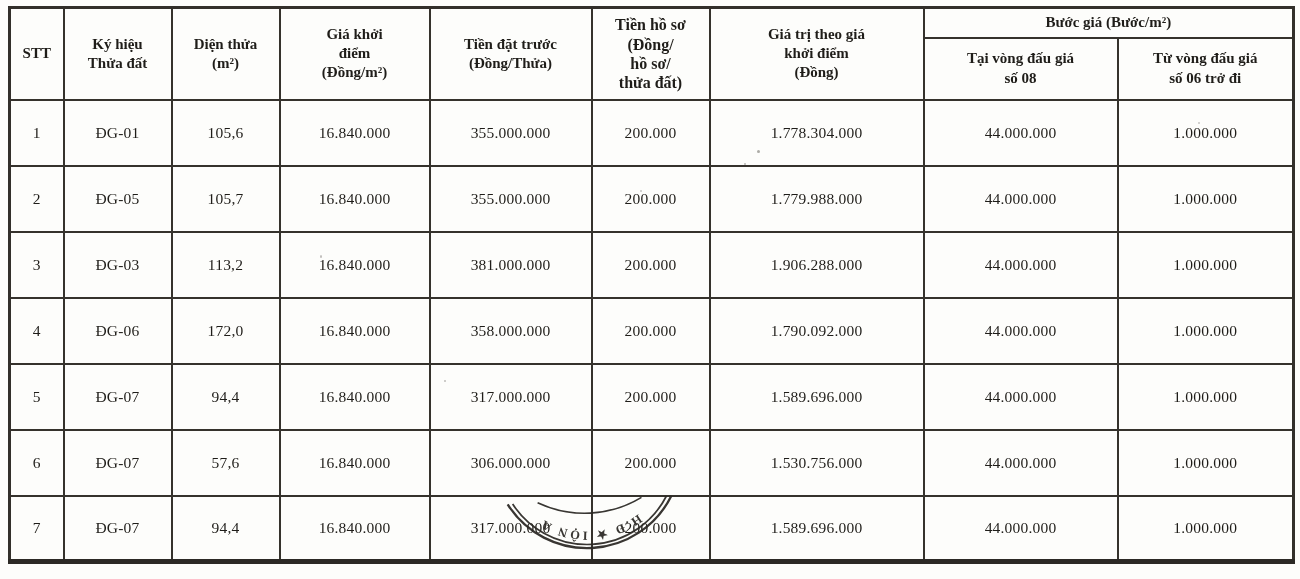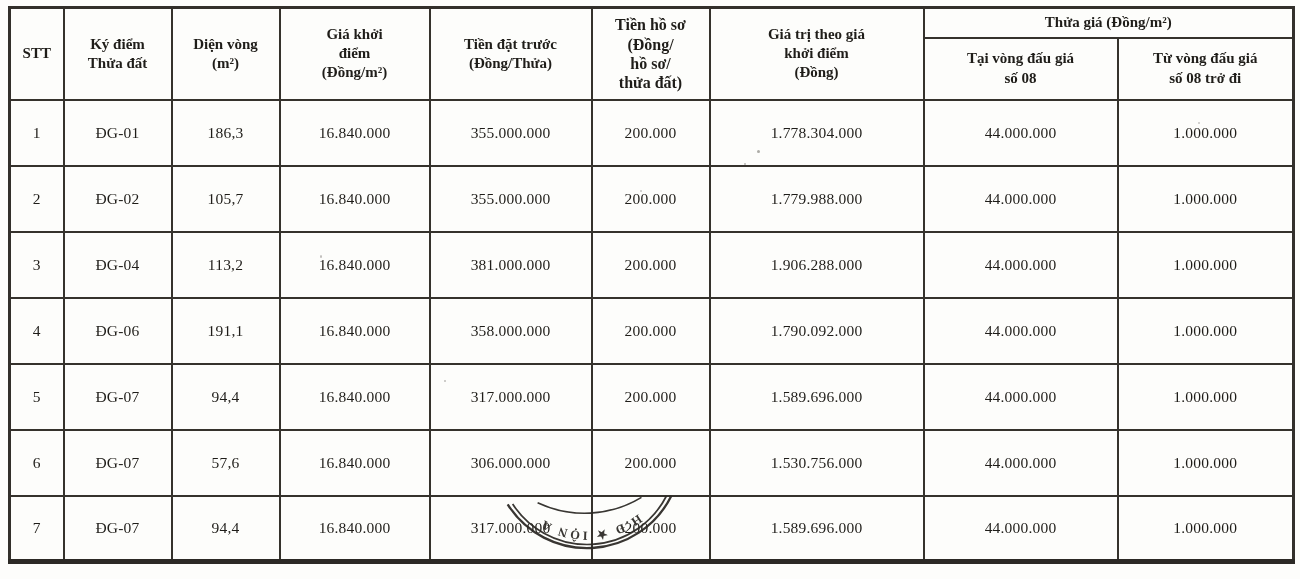--- a/index.html
+++ b/index.html
@@ -65,83 +65,83 @@
       <col style="width:150px">
         <col style="width:162px">
         <col style="width:118px">
       <col style="width:214px">
         <col style="width:194px">
         <col style="width:176px">
     </colgroup>
     <thead>
       <tr class="h1">
         <th rowspan="2">STT</th>
-        <th rowspan="2">Ký điểm
+        <th rowspan="2">Ký hiệu
 Thửa đất</th>
-        <th rowspan="2">Diện vòng
+        <th rowspan="2">Diện thửa
 (m²)</th>
         <th rowspan="2">Giá khởi
 điểm
 (Đồng/m²)</th>
         <th rowspan="2">Tiền đặt trước
 (Đồng/Thửa)</th>
         <th rowspan="2" class="small">Tiền hồ sơ
 (Đồng/
 hồ sơ/
 thửa đất)</th>
         <th rowspan="2">Giá trị theo giá
 khởi điểm
 (Đồng)</th>
-        <th colspan="2">Thửa giá (Đồng/m²)</th>
+        <th colspan="2">Bước giá (Bước/m²)</th>
       </tr>
       <tr class="h2">
         <th>Tại vòng đấu giá
 số 08</th>
         <th>Từ vòng đấu giá
-số 08 trở đi</th>
+số 06 trở đi</th>
       </tr>
     </thead>
     <tbody>
         <tr>
           <td>1</td>
           <td>ĐG-01</td>
-          <td>186,3</td>
+          <td>105,6</td>
           <td>16.840.000</td>
           <td>355.000.000</td>
           <td>200.000</td>
           <td>1.778.304.000</td>
           <td>44.000.000</td>
           <td>1.000.000</td>
         </tr>
         <tr>
           <td>2</td>
-          <td>ĐG-02</td>
+          <td>ĐG-05</td>
           <td>105,7</td>
           <td>16.840.000</td>
           <td>355.000.000</td>
           <td>200.000</td>
           <td>1.779.988.000</td>
           <td>44.000.000</td>
           <td>1.000.000</td>
         </tr>
         <tr>
           <td>3</td>
-          <td>ĐG-04</td>
+          <td>ĐG-03</td>
           <td>113,2</td>
           <td>16.840.000</td>
           <td>381.000.000</td>
           <td>200.000</td>
           <td>1.906.288.000</td>
           <td>44.000.000</td>
           <td>1.000.000</td>
         </tr>
         <tr>
           <td>4</td>
           <td>ĐG-06</td>
-          <td>191,1</td>
+          <td>172,0</td>
           <td>16.840.000</td>
           <td>358.000.000</td>
           <td>200.000</td>
           <td>1.790.092.000</td>
           <td>44.000.000</td>
           <td>1.000.000</td>
         </tr>
         <tr>
           <td>5</td>
           <td>ĐG-07</td>

